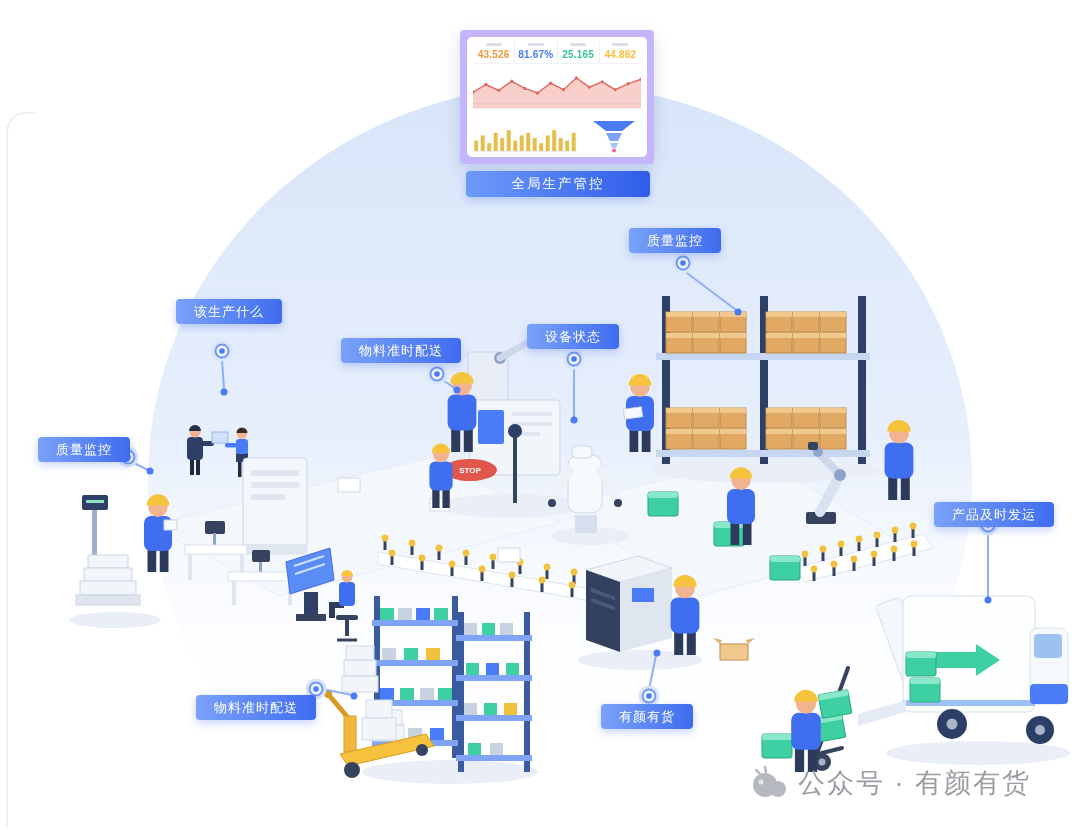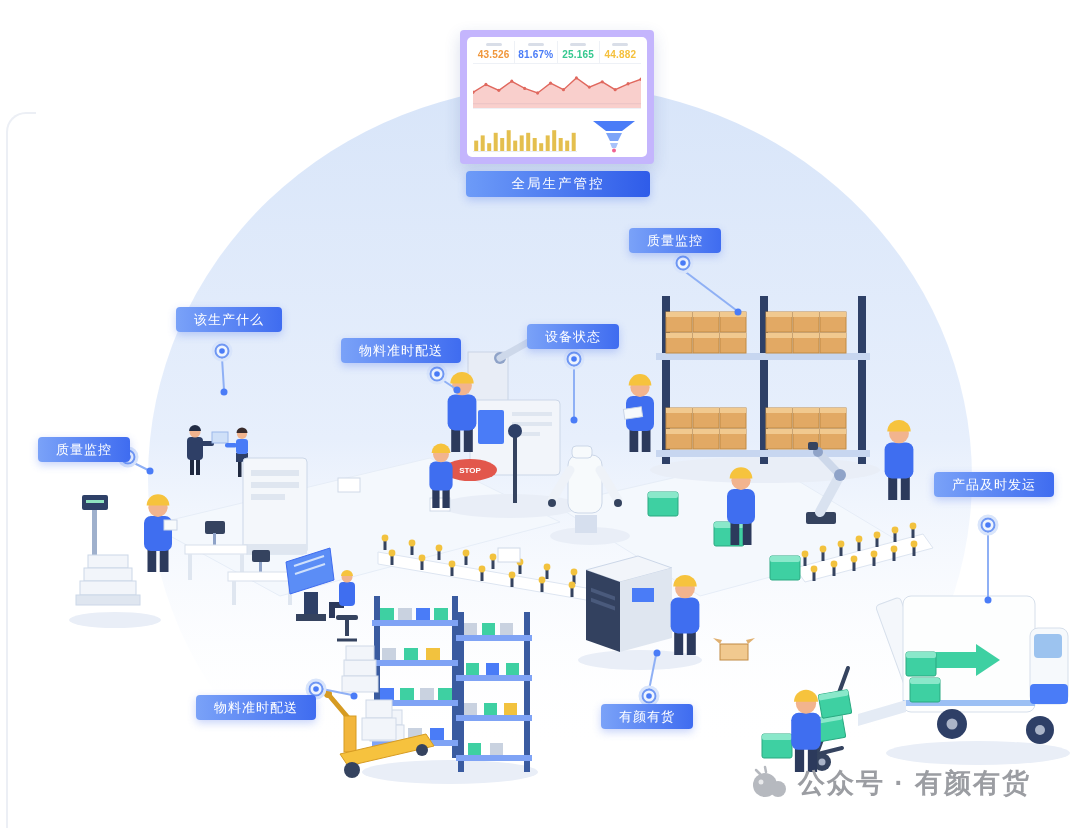--- a/index.html
+++ b/index.html
@@ -19,21 +19,21 @@
   .line-chart{width:100%;height:42px;margin-top:2px}
   .mini-row{display:flex;align-items:flex-end;justify-content:space-between;flex:1;padding-top:2px;border-top:1px solid #eef1f6}
   .bar-chart{width:104px;height:34px}
   .funnel{width:54px;height:34px}
   .pill{position:absolute;height:25px;display:flex;align-items:center;justify-content:center;
     padding:0 18px;white-space:nowrap;color:#fff;font-size:13px;letter-spacing:1px;border-radius:4px;
     background:linear-gradient(90deg,#7aa2f8,#3f6cf0);box-shadow:0 3px 8px rgba(70,110,240,.3)}
   .pill-main{width:184px;height:26px;font-size:13.5px;letter-spacing:2px;
     background:linear-gradient(90deg,#6d9bf8,#2f5ce9)}
   .watermark{position:absolute;left:750px;top:764px;display:flex;align-items:center;gap:10px;
-    color:#9b9da2;font-size:27px;letter-spacing:2px;font-weight:700}
+    color:#9b9da2;font-size:27px;letter-spacing:2px;font-weight:400}
 </style>
 </head>
 <body>
 
 <div id="root">
 
   <div class="card-edge"></div>
 
   <svg class="scene" width="1080" height="830" viewBox="0 0 1080 830">
     <defs>
@@ -517,25 +517,25 @@
           <polygon points="17,14 33,14 29,22 21,22" fill="#7da4f8"></polygon>
           <polygon points="21,24 29,24 27,29 23,29" fill="#a8c2fa"></polygon>
           <circle cx="25" cy="31.5" r="2" fill="#f06292"></circle>
         </svg>
       </div>
     </div>
   </div>
 
   <div class="pill pill-main" style="left:466px;top:171px">全局生产管控</div>
   <div class="pill" style="left:629px;top:228px">质量监控</div>
-  <div class="pill" style="left:176px;top:307px">该生产什么</div>
+  <div class="pill" style="left:176px;top:299px">该生产什么</div>
   <div class="pill" style="left:341px;top:338px">物料准时配送</div>
   <div class="pill" style="left:527px;top:324px">设备状态</div>
   <div class="pill" style="left:38px;top:437px">质量监控</div>
-  <div class="pill" style="left:934px;top:472px">产品及时发运</div>
+  <div class="pill" style="left:934px;top:502px">产品及时发运</div>
   <div class="pill" style="left:196px;top:695px">物料准时配送</div>
   <div class="pill" style="left:601px;top:704px">有颜有货</div>
 
   <div class="watermark">
     <svg width="38" height="38" viewBox="0 0 38 38">
       <circle cx="15" cy="21" r="12" fill="#b6b9bf"></circle>
       <circle cx="28" cy="25" r="8" fill="#b6b9bf"></circle>
       <circle cx="11" cy="18" r="2.5" fill="#ffffff" opacity="0.7"></circle>
       <line x1="6" y1="6" x2="10" y2="10" stroke="#b6b9bf" stroke-width="2.5" stroke-linecap="round"></line>
       <line x1="15" y1="3" x2="16" y2="8" stroke="#b6b9bf" stroke-width="2.5" stroke-linecap="round"></line>

